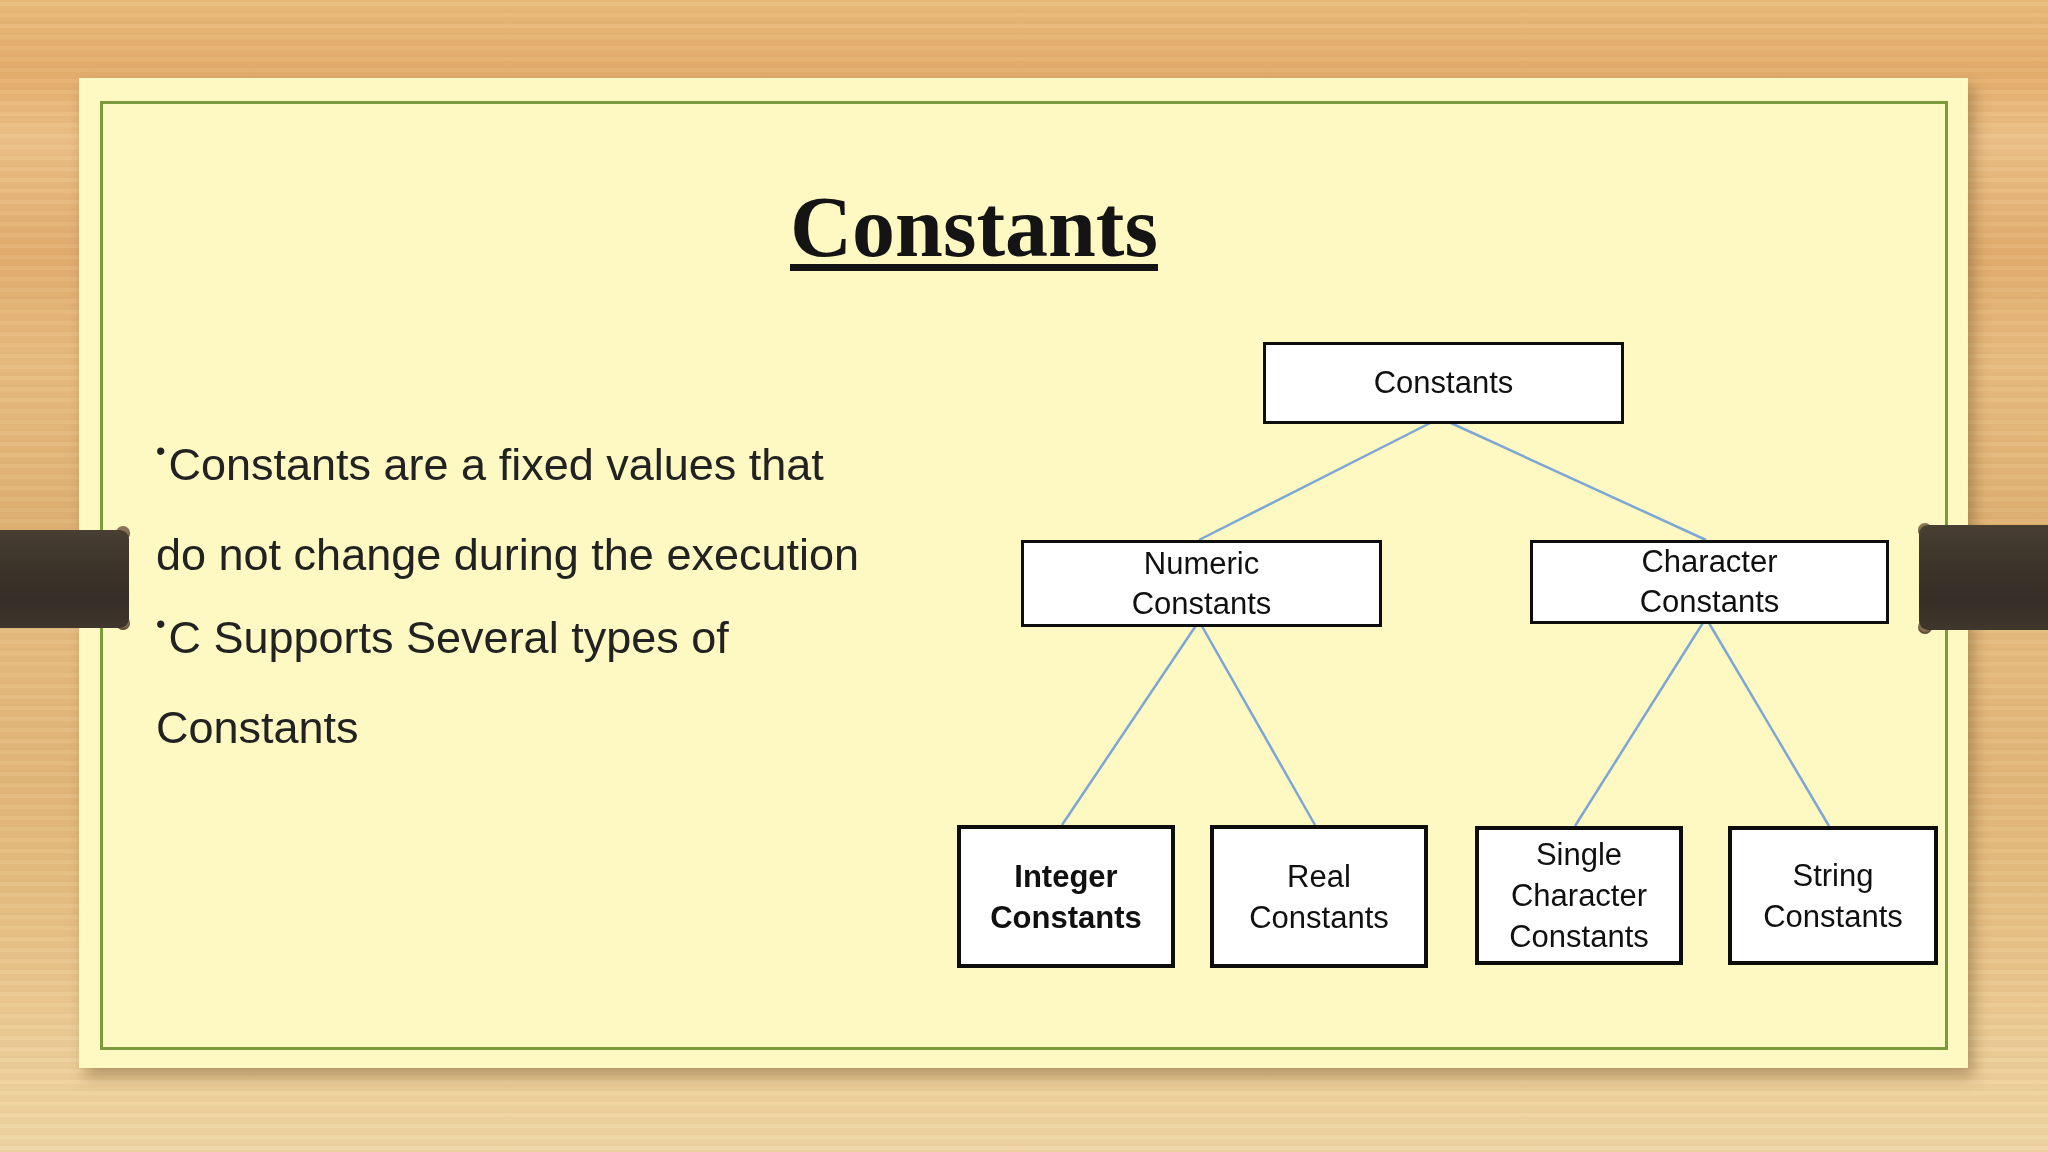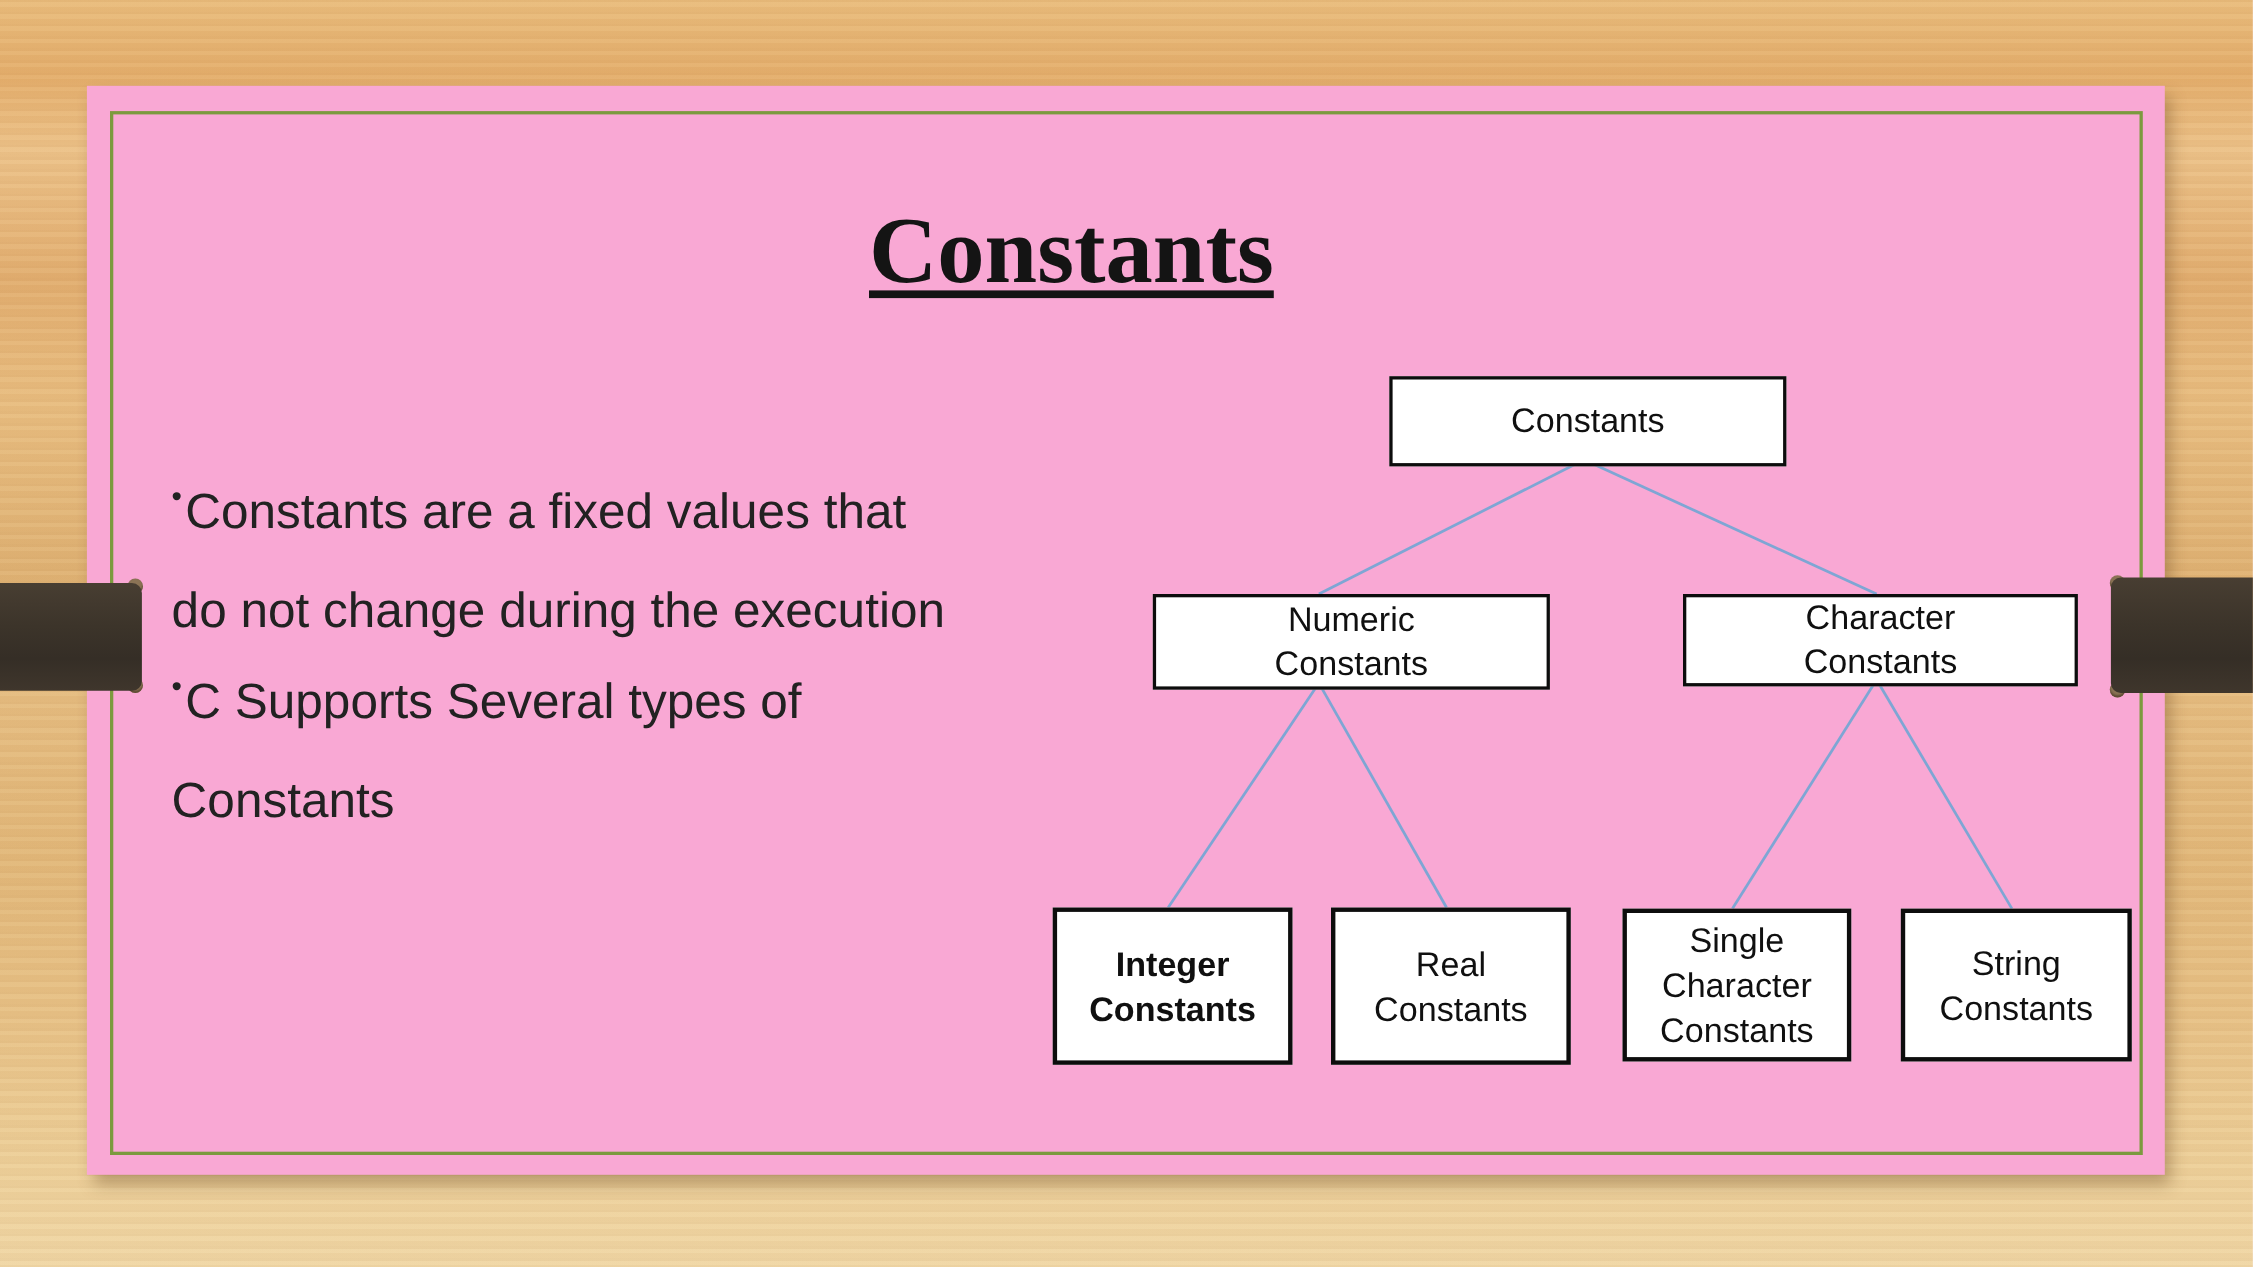--- a/index.html
+++ b/index.html
@@ -17,21 +17,21 @@
         rgba(172,112,56,0.05) 6px 11px),
       linear-gradient(180deg,
         #e9bc7c 0%, #e4ae6c 6%, #ecc289 12%, #e2ae70 22%,
         #e8bd80 32%, #dfb274 45%, #e5bc80 55%, #e2b87a 68%,
         #e7c186 80%, #edd09a 92%, #f0d7a6 100%);
   }
 
   
   .slide{
     position:absolute;left:79px;top:78px;width:1889px;height:990px;
-    background:#f9a8d4;
+    background:#fef9c3;
     box-shadow:6px 9px 14px rgba(105,75,35,0.42);
   }
   .green-frame{
     position:absolute;left:21px;top:23px;right:20px;bottom:18px;
     border:3px solid #7c9a3e;pointer-events:none;
   }
 
   
   .title{
     position:absolute;left:0;top:96px;width:1790px;margin:0;
@@ -58,21 +58,21 @@
   .diagram{position:absolute;inset:0;}
   .connectors{position:absolute;left:0;top:0;width:1889px;height:990px;}
   .node{
     position:absolute;background:#ffffff;border:3px solid #0d0d0d;
     display:flex;flex-direction:column;align-items:center;justify-content:center;
     font-size:31px;line-height:40px;color:#101010;text-align:center;
   }
   .node.small{border-width:4px;line-height:41px;}
 
   .n-root{left:1184px;top:264px;width:355px;height:76px;}
-  .n-numeric{left:969px;top:462px;width:355px;height:81px;}
+  .n-numeric{left:942px;top:462px;width:355px;height:81px;}
   .n-character{left:1451px;top:462px;width:353px;height:78px;}
   .n-integer{left:878px;top:747px;width:210px;height:135px;font-weight:bold;}
   .n-real{left:1131px;top:747px;width:210px;height:135px;}
   .n-single{left:1396px;top:748px;width:200px;height:131px;}
   .n-string{left:1649px;top:748px;width:202px;height:131px;text-align:center;}
 
   
   .knob{
     position:absolute;width:14px;height:14px;border-radius:50%;
     background:#8b7355;box-shadow:inset 0 -2px 2px rgba(60,45,25,.6);

